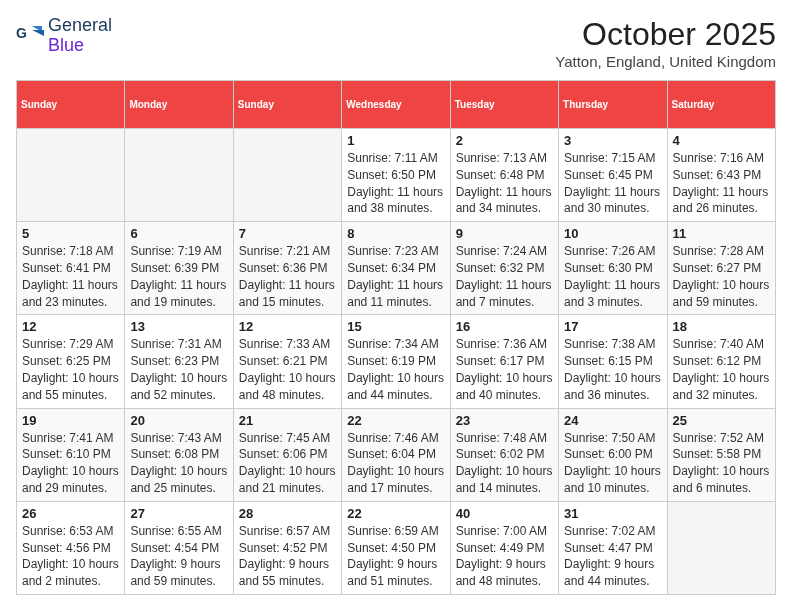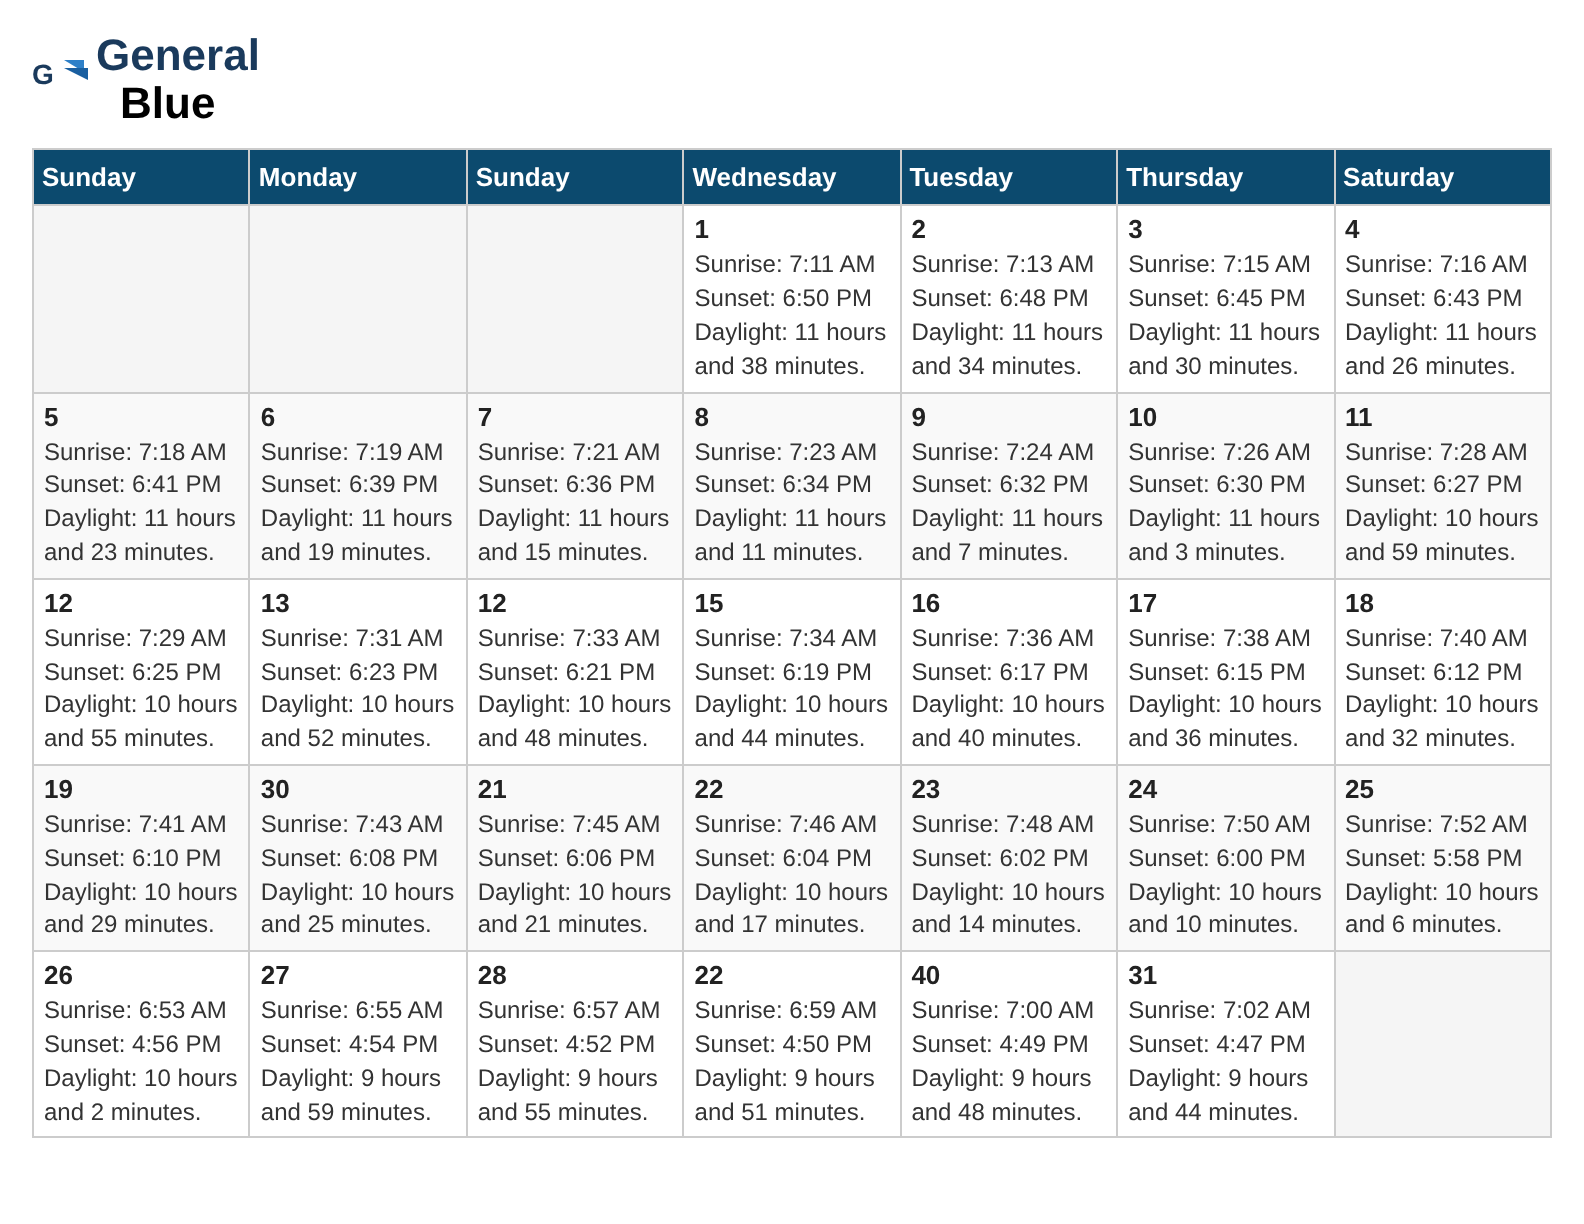--- a/index.html
+++ b/index.html
@@ -15,22 +15,22 @@
       justify-content: space-between;
       align-items: flex-start;
       margin-bottom: 10px;
     }
     .logo {
       display: flex;
       align-items: center;
       gap: 4px;
     }
     .logo-text {
-      font-size: 22px;
-      font-weight: bold;
+      font-size: 18px;
+      font-weight: normal;
       color: #1a3a5c;
       line-height: 1.1;
     }
     .logo-text span {
       display: block;
     }
     .logo-icon {
       width: 28px;
       height: 28px;
     }
@@ -45,25 +45,25 @@
     .location {
       font-size: 15px;
       color: #444;
     }
     .calendar {
       width: 100%;
       border-collapse: collapse;
       border: 1px solid #ccc;
     }
     .calendar th {
-      background-color: #0c4a6e;
+      background-color: #ef4444;
       color: #fff;
-      font-size: 13px;
+      font-size: 10px;
       font-weight: bold;
-      padding: 6px 4px;
+      padding: 18px 4px;
       text-align: left;
       border: 1px solid #ccc;
     }
     .calendar td {
       border: 1px solid #ccc;
       vertical-align: top;
       padding: 4px 5px;
       font-size: 10.5px;
       color: #333;
       height: 88px;
@@ -93,22 +93,26 @@
 
 <div class="header">
   <div class="logo">
     <svg class="logo-icon" viewBox="0 0 28 28">
       <text x="0" y="16" font-size="14" font-weight="bold" fill="#1a3a5c">G</text>
       <polygon points="16,4 26,10 26,4" fill="#2e80c8"></polygon>
       <polygon points="16,8 28,14 28,8" fill="#1a5fa0"></polygon>
     </svg>
     <div class="logo-text">
       <span>General</span>
-      <span style="color:#000000;margin-left:12px;">Blue</span>
+      <span style="color:#6d28d9;">Blue</span>
     </div>
+  </div>
+  <div class="title-block">
+    <div class="month-title">October 2025</div>
+    <div class="location">Yatton, England, United Kingdom</div>
   </div>
 </div>
 
 <table class="calendar">
   <thead>
     <tr>
     <th>Sunday</th>
         <th>Monday</th>
         <th>Sunday</th>
         <th>Wednesday</th>
@@ -198,21 +202,21 @@
           <div class="day-number">18</div>
           <div class="cell-text">Sunrise: 7:40 AM<br>Sunset: 6:12 PM<br>Daylight: 10 hours and 32 minutes.</div>
         </td>
       </tr>
       <tr class="row-even">
         <td>
           <div class="day-number">19</div>
           <div class="cell-text">Sunrise: 7:41 AM<br>Sunset: 6:10 PM<br>Daylight: 10 hours and 29 minutes.</div>
         </td>
         <td>
-          <div class="day-number">30</div>
+          <div class="day-number">20</div>
           <div class="cell-text">Sunrise: 7:43 AM<br>Sunset: 6:08 PM<br>Daylight: 10 hours and 25 minutes.</div>
         </td>
         <td>
           <div class="day-number">21</div>
           <div class="cell-text">Sunrise: 7:45 AM<br>Sunset: 6:06 PM<br>Daylight: 10 hours and 21 minutes.</div>
         </td>
         <td>
           <div class="day-number">22</div>
           <div class="cell-text">Sunrise: 7:46 AM<br>Sunset: 6:04 PM<br>Daylight: 10 hours and 17 minutes.</div>
         </td>

